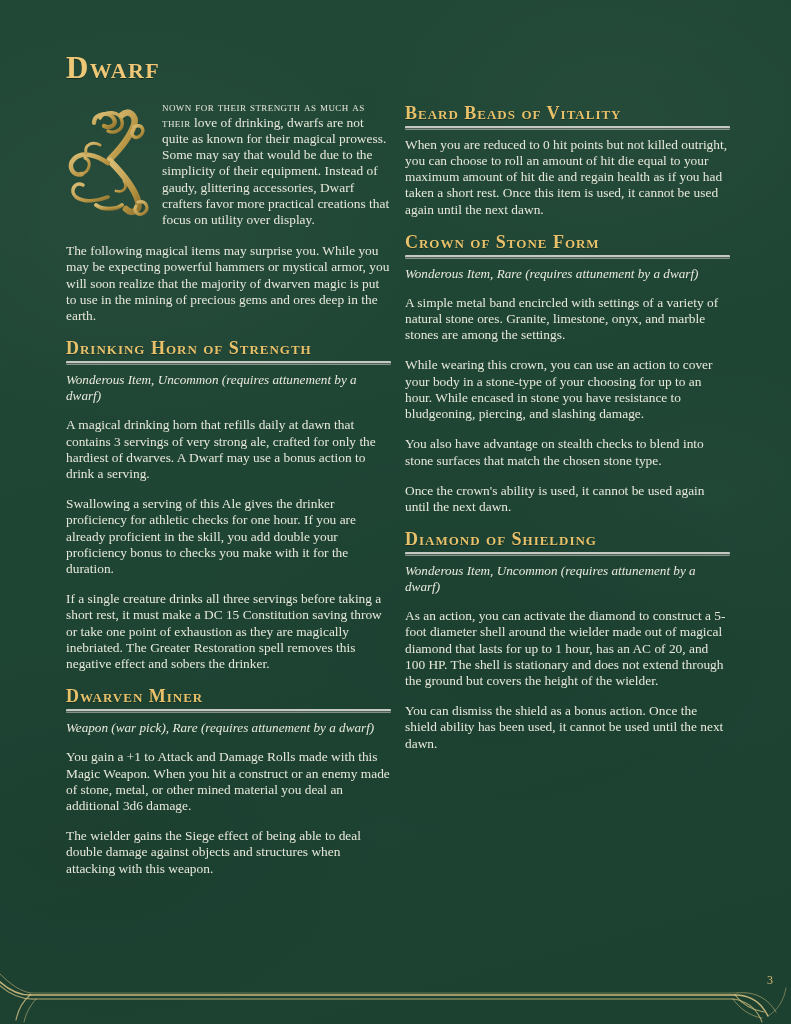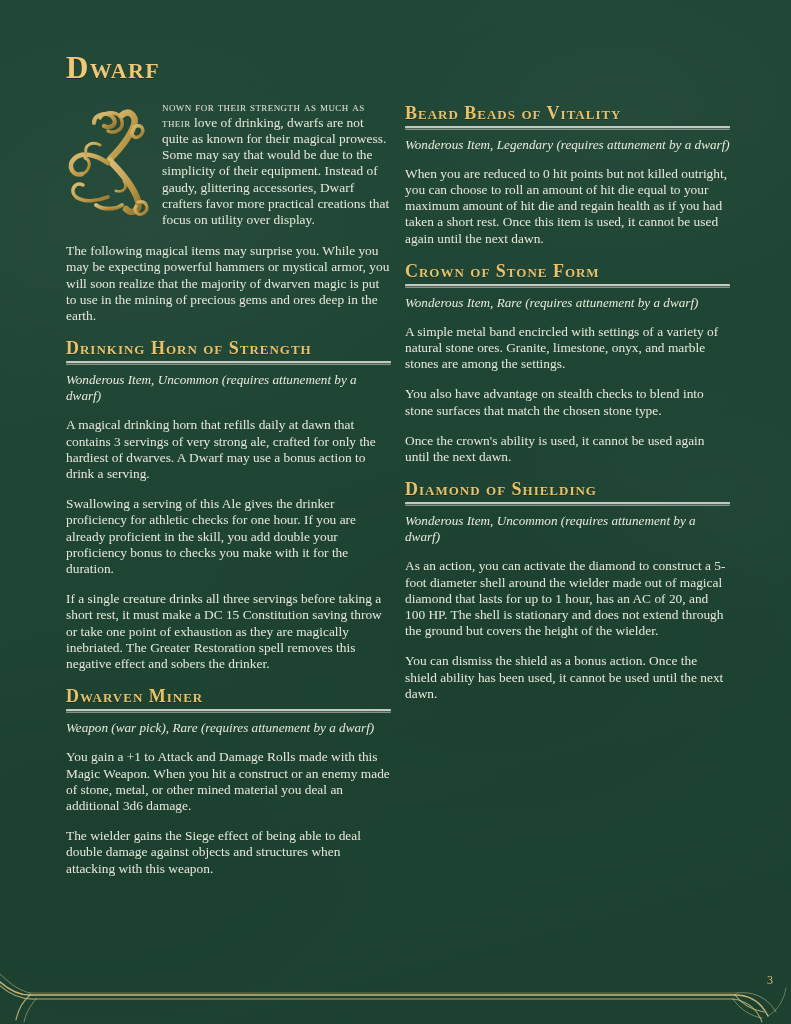--- a/index.html
+++ b/index.html
@@ -218,29 +218,29 @@
         <p class="body">The wielder gains the Siege effect of being able to deal double damage against objects and structures when attacking with this weapon.</p>
       </div>
 
     </div>
 
     <div class="col">
 
       <div class="item">
         <h2 class="item-head">Beard Beads of Vitality</h2>
         <div class="head-rule"></div>
-        <p class="item-sub">Wonderous Item, Legendary (requires attunement by a dwarf)</p>
         <p class="body">When you are reduced to 0 hit points but not killed outright, you can choose to roll an amount of hit die equal to your maximum amount of hit die and regain health as if you had taken a short rest. Once this item is used, it cannot be used again until the next dawn.</p>
       </div>
 
       <div class="item">
         <h2 class="item-head">Crown of Stone Form</h2>
         <div class="head-rule"></div>
         <p class="item-sub">Wonderous Item, Rare (requires attunement by a dwarf)</p>
         <p class="body">A simple metal band encircled with settings of a variety of natural stone ores. Granite, limestone, onyx, and marble stones are among the settings.</p>
+        <p class="body">While wearing this crown, you can use an action to cover your body in a stone-type of your choosing for up to an hour. While encased in stone you have resistance to bludgeoning, piercing, and slashing damage.</p>
         <p class="body">You also have advantage on stealth checks to blend into stone surfaces that match the chosen stone type.</p>
         <p class="body">Once the crown's ability is used, it cannot be used again until the next dawn.</p>
       </div>
 
       <div class="item">
         <h2 class="item-head">Diamond of Shielding</h2>
         <div class="head-rule"></div>
         <p class="item-sub">Wonderous Item, Uncommon (requires attunement by a dwarf)</p>
         <p class="body">As an action, you can activate the diamond to construct a 5-foot diameter shell around the wielder made out of magical diamond that lasts for up to 1 hour, has an AC of 20, and 100 HP. The shell is stationary and does not extend through the ground but covers the height of the wielder.</p>
         <p class="body">You can dismiss the shield as a bonus action. Once the shield ability has been used, it cannot be used until the next dawn.</p>

